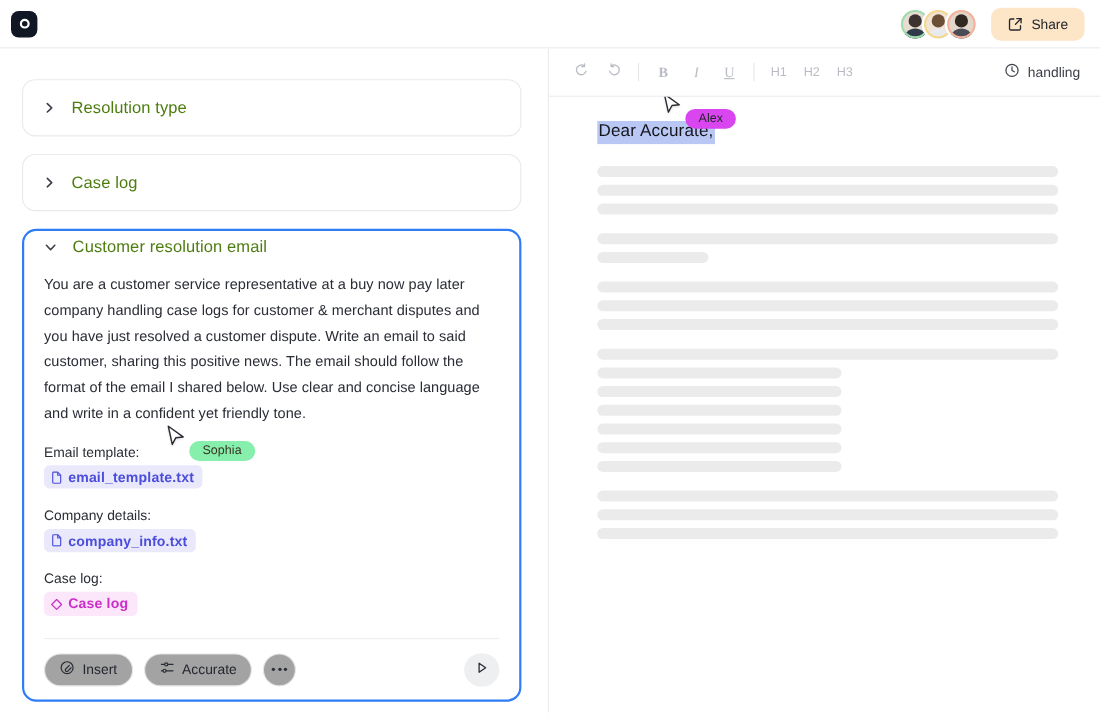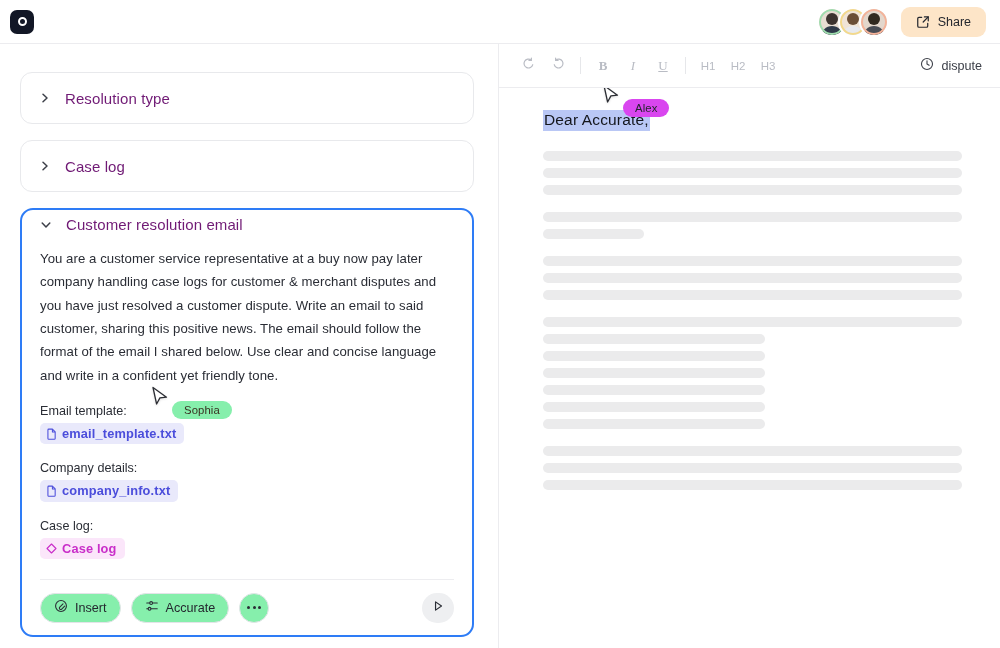--- a/index.html
+++ b/index.html
@@ -109,21 +109,21 @@
   }
   .card.collapsed {
     height: 52px;
     display: flex;
     align-items: center;
     padding: 0 18px;
     gap: 14px;
   }
   .card-title {
     font-size: 15px;
-    color: #701a75;
+    color: #4d7c0f;
     letter-spacing: .1px;
   }
   .chev {
     width: 12px; height: 12px;
     flex: none;
     color: #3d4049;
   }
   .chev svg { display: block; }
 
   
@@ -187,21 +187,21 @@
     padding-top: 13px;
   }
   .tool-pill {
     display: inline-flex;
     align-items: center;
     gap: 7px;
     height: 30px;
     padding: 0 13px;
     border: 1px solid #e3e4e8;
     border-radius: 16px;
-    background: #86efac;
+    background: #a3a3a3;
     font-size: 12.6px;
     color: #24272e;
     font-family: "Liberation Sans", sans-serif;
     cursor: pointer;
   }
   .tool-pill.round {
     width: 30px; padding: 0;
     justify-content: center;
   }
   .dots { display: flex; gap: 2.5px; }
@@ -490,21 +490,21 @@
 
       <span class="tb-spacer"></span>
 
       <div class="current-ind">
         <span>
           <svg width="14" height="14" viewBox="0 0 16 16" fill="none" stroke="#3d4049" stroke-width="1.25" stroke-linecap="round" stroke-linejoin="round">
             <circle cx="8" cy="8" r="6.3"></circle>
             <path d="M8 4.4V8l2.4 1.5"></path>
           </svg>
         </span>
-        <span>dispute</span>
+        <span>handling</span>
       </div>
     </div>
 
     <div class="doc">
 
       <div class="doc-heading">Dear Accurate,</div>
 
       <div id="skeleton-host">
           <div class="sk-group">
             <div class="sk" style="width: 100%; background: rgb(235, 235, 236);"></div>

